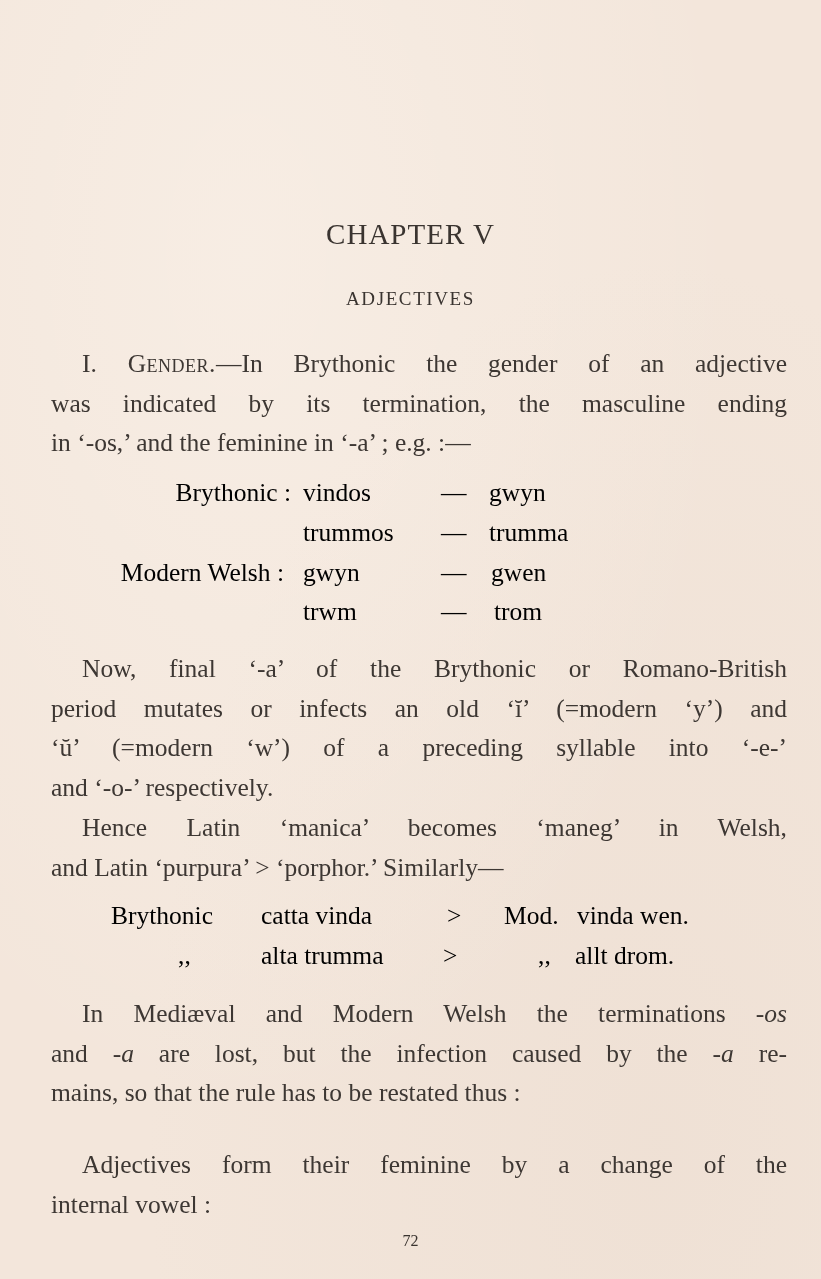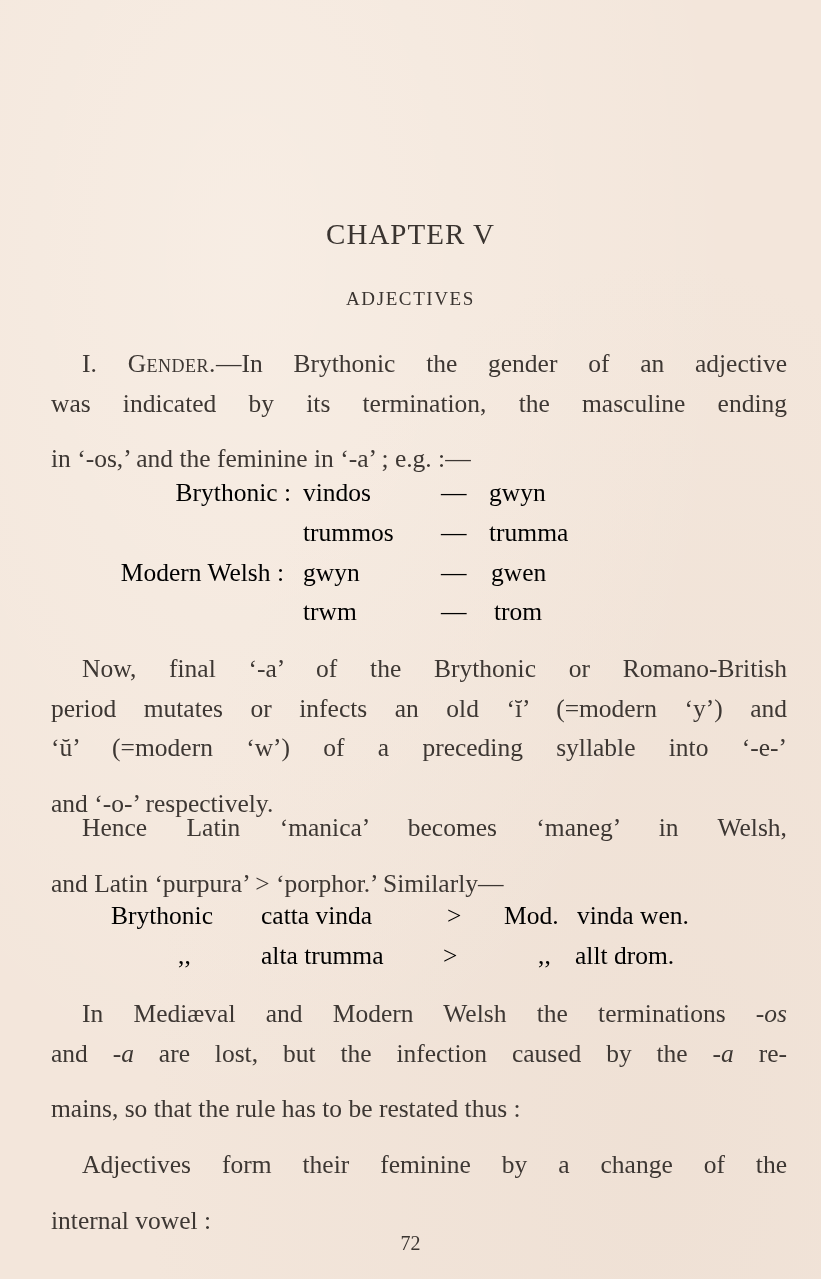--- a/index.html
+++ b/index.html
@@ -49,21 +49,20 @@
       text-align: justify;
       color: #3d3733;
     }
     .para .line {
       display: block;
       text-align-last: justify;
       white-space: nowrap;
     }
     .para .line.last {
       text-align-last: left;
-      margin-top: 16px;
     }
     .para .line.indent { padding-left: 31px; }
     .sc {
       font-variant: small-caps;
       letter-spacing: 0.5px;
     }
     .it { font-style: italic; }
 
     .p1 { top: 344px; }
     .p2 { top: 649px; }
@@ -76,21 +75,21 @@
       font-size: 25.5px;
       height: 40px;
       line-height: 40px;
       color: #000000;
     }
     .cell { position: absolute; white-space: nowrap; }
 
     .page-number {
       left: 0; width: 821px; top: 1232px;
       text-align: center;
-      font-size: 20px;
+      font-size: 16px;
       color: #3a3430;
     }
   </style>
 </head>
 <body>
 
 <div class="page">
 
   <div class="abs chapter-title">CHAPTER V</div>
   <div class="abs chapter-subtitle">ADJECTIVES</div>

